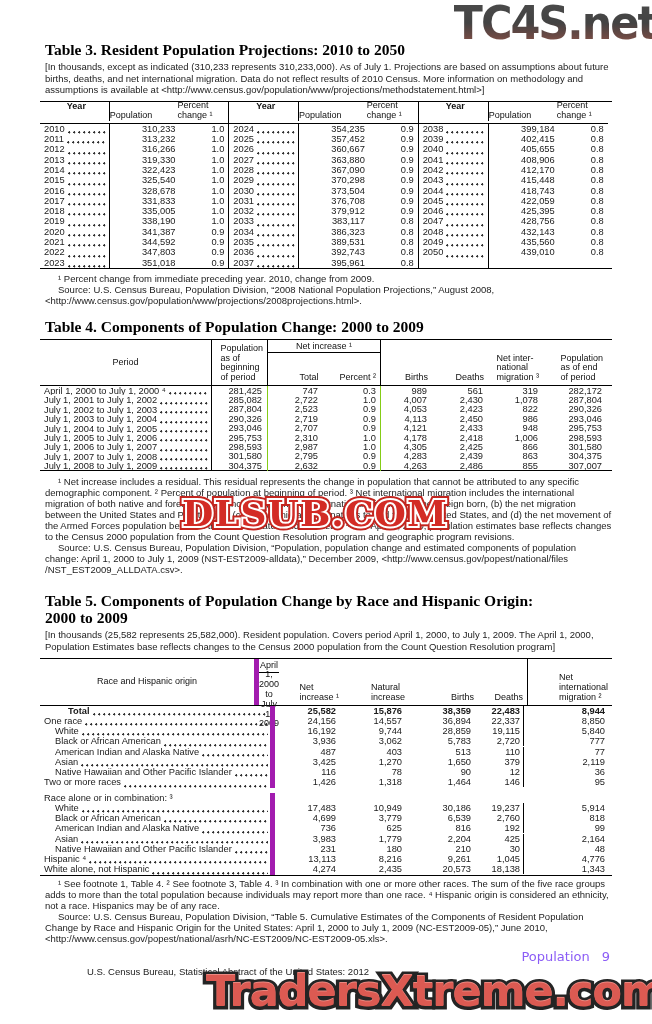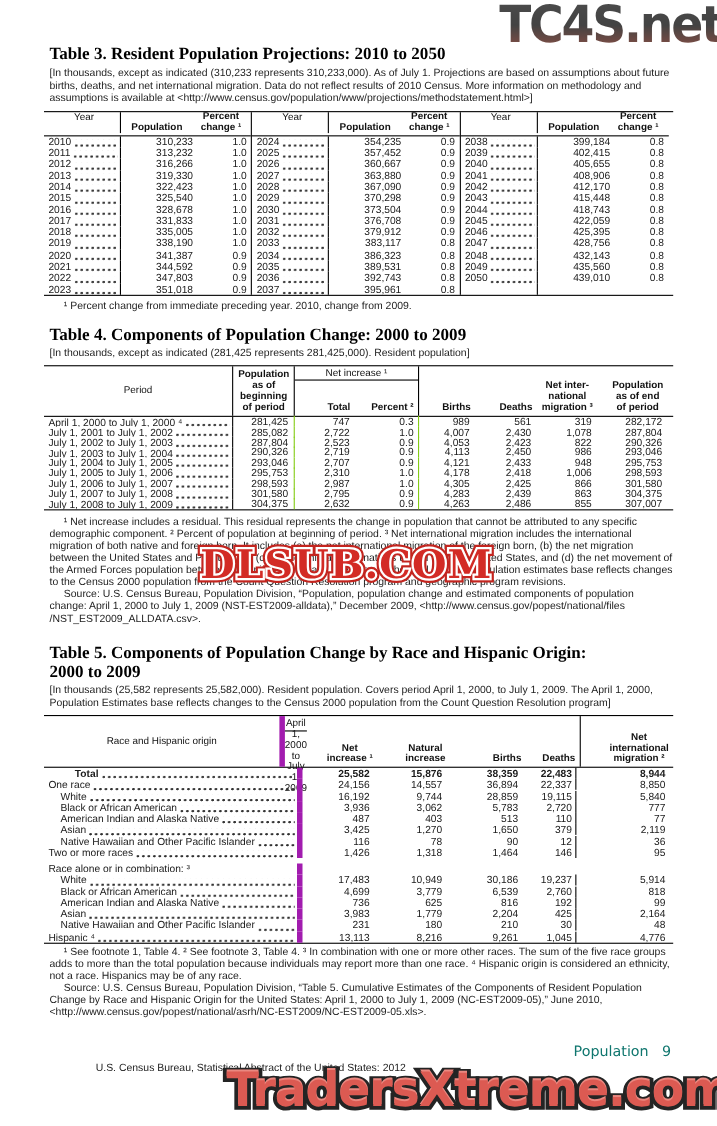--- a/index.html
+++ b/index.html
@@ -19,41 +19,41 @@
     font-weight: bold; font-size: 15.5px; line-height: 17px;
     color:#000; padding-left:5px; white-space: pre-line;
   }
   .tbl-note { font-size: 9.5px; line-height: 11.6px; padding-left:5px; color:#1c1c1c; }
   .fn { font-size: 9.5px; line-height: 11px; padding-left:5px; text-indent: 13px; color:#1c1c1c; }
 
   
   .grid { border-top:1.5px solid #000; border-bottom:1.5px solid #000; }
   .num { text-align: right; font-size: 9.3px; }
   .th { font-size: 9px; line-height: 9.8px; color:#111; }
-  .thr { text-align: center; font-weight: bold; }
+  .thr { text-align: left; }
   .thc { text-align: center; }
   .pre { white-space: pre-line; }
   .lblcell { display:flex; align-items: baseline; overflow:hidden; font-size:9.3px; }
   .lbl { white-space: nowrap; }
   .leader {
     flex:1 1 auto; min-width:5px; height:7px; margin:0 2px 0 3px; align-self:flex-end;
     background-image: radial-gradient(circle at 1.3px 5.4px, #2e2e2e 0.9px, rgba(0,0,0,0) 1.3px);
     background-size: 5px 7px; background-repeat: repeat-x;
   }
   .vr { border-right: 1px solid #84cc16; }
   .vl { border-left: 1px solid #000; }
 
   
   .t3 { display:flex; margin-top:5px; }
   .t3g { width: 189.33px; }
   .gsep { border-right: 1px solid #000; }
   .t3row { display:flex; height: 10.3px; align-items: baseline; }
   .t3head { height: 22px; border-bottom: 1px solid #000; align-items: flex-end; padding-bottom: 2px; }
   .c-year { width: 70px; border-right: 1px solid #000; padding-left: 4px; height:100%; }
-  .t3head .c-year { padding-bottom:5px; }
+  .t3head .c-year { padding-bottom:5px;font-weight:bold; }
   .c-pop { width: 68px; padding-right: 2px; }
   .c-pct { width: 51px; padding-right: 4px; }
 
   
   .t4 { margin-top: 4px; }
   .t4head { display:flex; height: 46px; border-bottom: 1px solid #000; }
   .c4-period { width:172px; }
   .c4-beg { width:56px; }
   .c4-tot { width:55px; }
   .c4-pct { width:58px; }
@@ -88,21 +88,21 @@
   .t5body .t5row { display:flex; height:10.25px; align-items:baseline; }
   .t5row .c5-race { padding-left:2px; height:100%; }
   .t5row .num { padding-right:3px; }
   .t5row.bold { font-weight:bold; }
   .t5row.section { margin-top:5px; }
   .ind0 .lbl { padding-left:2px; }
   .ind1 .lbl { padding-left:13px; }
   .ind2 .lbl { padding-left:26px; }
 
   
-  .pageno { position:absolute; top:949px; right:42px; font-family:"DejaVu Sans", sans-serif; font-size:13px; color:#0f766e; }
+  .pageno { position:absolute; top:949px; right:42px; font-family:"DejaVu Sans", sans-serif; font-size:13px; color:#8b5cf6; }
   .pageno .no { margin-left:12px; }
   .footer-left { position:absolute; top:966px; left:55px; font-size:9.5px; color:#222;margin-left:32px; }
 
   
   .wm-top {
     position:absolute; top:-2px; right:-4px;
     font-family:"DejaVu Sans", sans-serif; font-weight:bold;
     font-size:43px; letter-spacing:-2px; line-height:46px;
     transform: scaleY(1.08); transform-origin: top right;
     color:#4a4a4a;
@@ -496,23 +496,23 @@
             <div class="c-pct num">0.8</div>
           </div>
           <div class="t3row">
             <div class="c-year lblcell"></div>
             <div class="c-pop num"></div>
             <div class="c-pct num"></div>
           </div>
         </div>
       </div>
     <p class="fn mt-fn">¹ Percent change from immediate preceding year. 2010, change from 2009.</p>
+    <p class="fn">Source: U.S. Census Bureau, Population Division, “2008 National Population Projections,” August 2008, &lt;http://www.census.gov/population/www/projections/2008projections.html&gt;.</p>
 
     <div class="tbl-title" style="margin-top:12px">Table 4. Components of Population Change: 2000 to 2009</div>
-    <div class="tbl-note" style="margin-top:3px">[In thousands, except as indicated (281,425 represents 281,425,000). Resident population]</div>
     <div class="grid t4">
       <div class="t4head">
         <div class="c4-period th">Period</div>
         <div class="c4-beg th thr pre hcell">Population
 as of
 beginning
 of period</div>
         <div class="nig">
           <div class="nig-top th">Net increase ¹</div>
           <div class="nig-bot">
@@ -831,20 +831,31 @@
             <div class="c5-race lblcell ind0">
               <span class="lbl">Hispanic ⁴</span>
               <span class="leader"></span>
             </div>
             <div class="c5-net num">13,113</div>
             <div class="c5-nat num">8,216</div>
             <div class="c5-bir num">9,261</div>
             <div class="c5-dea num">1,045</div>
             <div class="c5-mig vl num">4,776</div>
           </div>
+          <div class="t5row">
+            <div class="c5-race lblcell ind0">
+              <span class="lbl">White alone, not Hispanic</span>
+              <span class="leader"></span>
+            </div>
+            <div class="c5-net num">4,274</div>
+            <div class="c5-nat num">2,435</div>
+            <div class="c5-bir num">20,573</div>
+            <div class="c5-dea num">18,138</div>
+            <div class="c5-mig vl num">1,343</div>
+          </div>
         </div>
     </div>
     <p class="fn" style="margin-top:2px">¹ See footnote 1, Table 4. ² See footnote 3, Table 4. ³ In combination with one or more other races. The sum of the five race groups adds to more than the total population because individuals may report more than one race. ⁴ Hispanic origin is considered an ethnicity, not a race. Hispanics may be of any race.</p>
     <p class="fn">Source: U.S. Census Bureau, Population Division, “Table 5. Cumulative Estimates of the Components of Resident Population Change by Race and Hispanic Origin for the United States: April 1, 2000 to July 1, 2009 (NC-EST2009-05),” June 2010, &lt;http://www.census.gov/popest/national/asrh/NC-EST2009/NC-EST2009-05.xls&gt;.</p>
   </div>
 
   <div class="pageno">
     <span>Population</span><span class="no">9</span>
   </div>
   <div class="footer-left">U.S. Census Bureau, Statistical Abstract of the United States: 2012</div>

